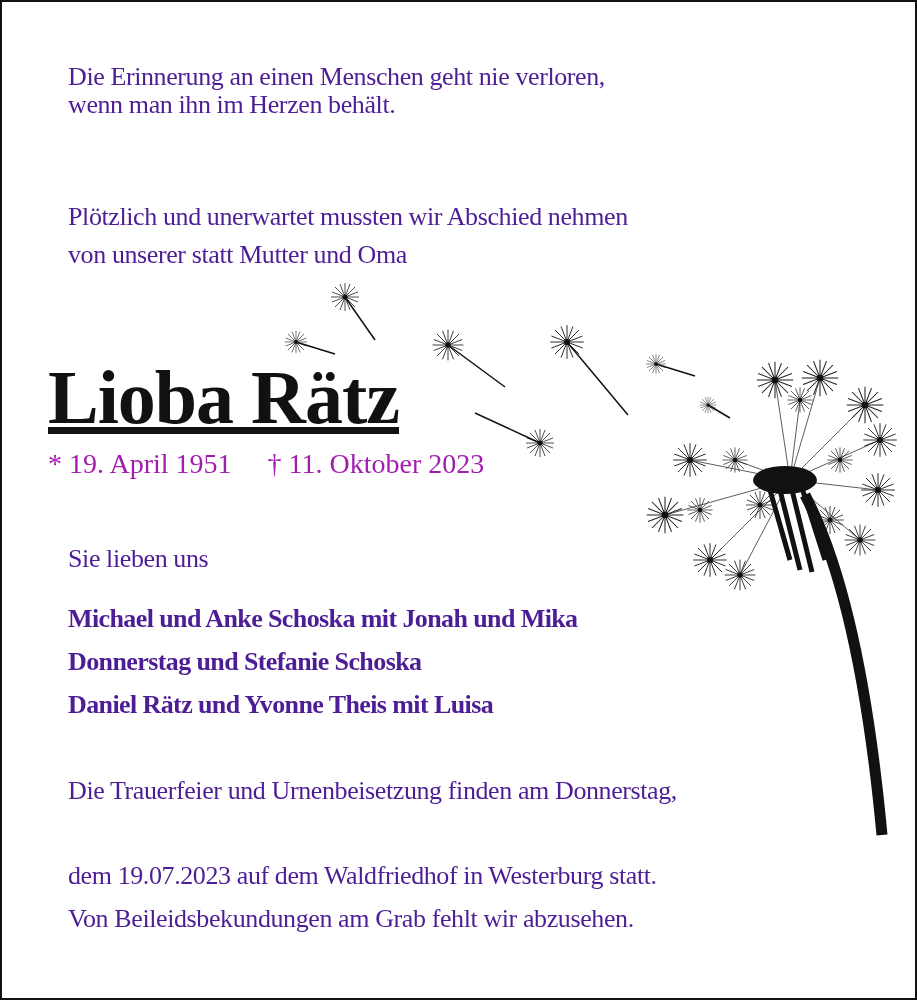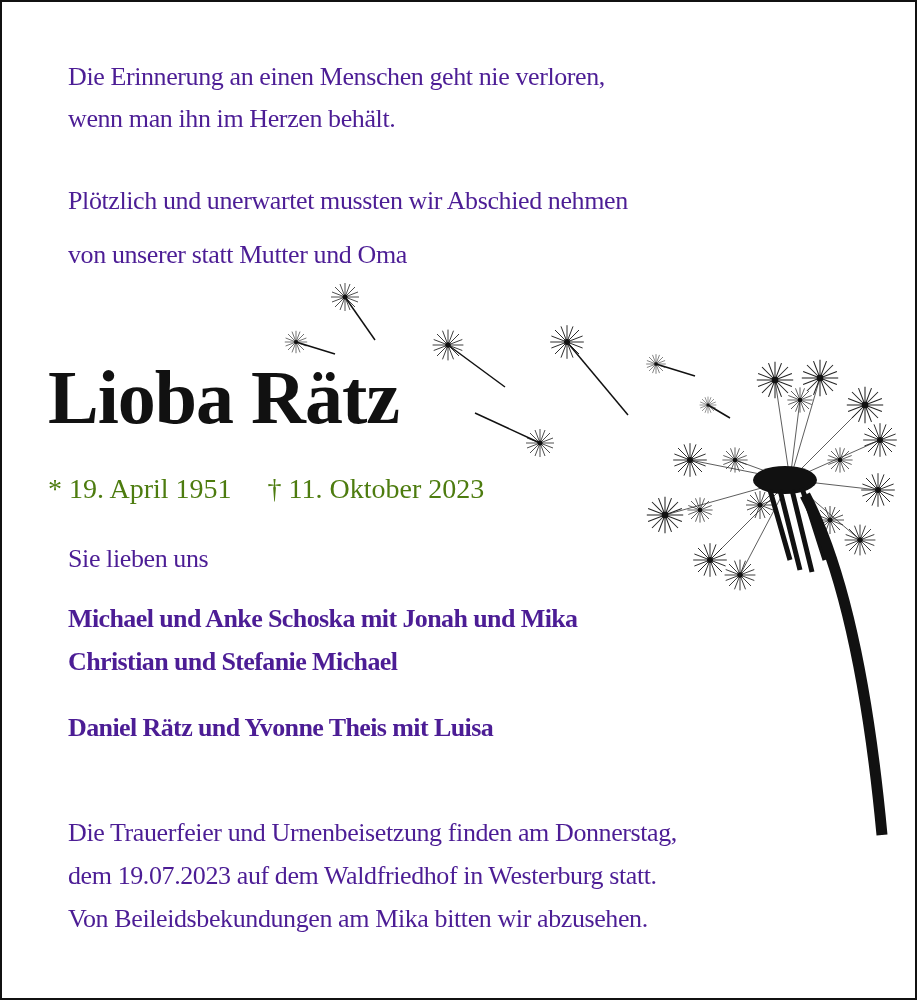--- a/index.html
+++ b/index.html
@@ -1,20 +1,20 @@
 <!DOCTYPE html>
 <html><head>
 <meta charset="utf-8">
 <style>
   html, body { margin:0; padding:0; background:#fff; }
   body { width:917px; height:1000px; position:relative; overflow:hidden; }
   .frame { position:absolute; left:0; top:0; width:913px; height:996px; border:2px solid #111; background:#fff; }
   .txt { position:absolute; left:48px; font-family:"Liberation Serif","DejaVu Serif",serif; color:#4c1d95; font-size:26px; line-height:38px; white-space:nowrap; letter-spacing:-0.4px;margin-left:20px; }
-  .name { position:absolute; left:48px; top:352px; font-family:"Liberation Serif","DejaVu Serif",serif; font-weight:bold; font-size:76px; line-height:90px; color:#111; letter-spacing:-1px; white-space:nowrap; }
-  .dates { position:absolute; left:48px; top:448px; font-family:"Liberation Serif","DejaVu Serif",serif; font-size:28px; color:#4d7c0f; white-space:nowrap;margin-top:25px; }
+  .name { position:absolute; left:48px; top:352px; font-family:"Liberation Serif","DejaVu Serif",serif; font-weight:bold; font-size:76px; line-height:90px; color:#111; letter-spacing:-1px; white-space:nowrap;text-decoration:underline; }
+  .dates { position:absolute; left:48px; top:448px; font-family:"Liberation Serif","DejaVu Serif",serif; font-size:28px; color:#a21caf; white-space:nowrap; }
   .dates span.gap { display:inline-block; width:36px; }
   .bold { font-weight:bold; letter-spacing:-0.6px;text-align:right; }
   svg.art { position:absolute; left:0; top:0; }
 </style>
 </head>
 <body>
 
 <div class="frame"></div>
 
 <svg class="art" width="917" height="1000">
@@ -91,32 +91,32 @@
     <use href="#seed" transform="translate(840,460) scale(0.9)"></use>
     <use href="#seed" transform="translate(700,510) scale(0.9)"></use>
   </g>
 
   <ellipse cx="785" cy="480" rx="32" ry="14" fill="#111"></ellipse>
   <path d="M770,490 L790,560 M780,490 L800,570 M792,490 L812,572 M802,488 L825,560" stroke="#111" stroke-width="5" fill="none"></path>
   <path d="M805,495 Q860,600 882,835" stroke="#111" stroke-width="11" fill="none"></path>
 </svg>
 
 <div class="txt" style="top:58px">Die Erinnerung an einen Menschen geht nie verloren,</div>
-<div class="txt" style="top:100px">wenn man ihn im Herzen behält.</div>
+<div class="txt" style="top:86px">wenn man ihn im Herzen behält.</div>
 
-<div class="txt" style="top:182px">Plötzlich und unerwartet mussten wir Abschied nehmen</div>
+<div class="txt" style="top:198px">Plötzlich und unerwartet mussten wir Abschied nehmen</div>
 <div class="txt" style="top:236px">von unserer statt Mutter und Oma</div>
 
 <div class="name">Lioba Rätz</div>
 
 <div class="dates">
   <span>* 19. April 1951</span><span class="gap"></span><span>† 11. Oktober 2023</span>
 </div>
 
 <div class="txt" style="top:540px">Sie lieben uns</div>
 
 <div class="txt bold" style="top:600px">Michael und Anke Schoska mit Jonah und Mika</div>
-<div class="txt bold" style="top:643px">Christian und Stefanie Michael</div>
-<div class="txt bold" style="top:709px">Daniel Rätz und Yvonne Theis mit Luisa</div>
+<div class="txt bold" style="top:643px">Donnerstag und Stefanie Schoska</div>
+<div class="txt bold" style="top:686px">Daniel Rätz und Yvonne Theis mit Luisa</div>
 
-<div class="txt" style="top:814px">Die Trauerfeier und Urnenbeisetzung finden am Donnerstag,</div>
+<div class="txt" style="top:772px">Die Trauerfeier und Urnenbeisetzung finden am Donnerstag,</div>
 <div class="txt" style="top:857px">dem 19.07.2023 auf dem Waldfriedhof in Westerburg statt.</div>
-<div class="txt" style="top:900px">Von Beileidsbekundungen am Mika bitten wir abzusehen.</div>
+<div class="txt" style="top:900px">Von Beileidsbekundungen am Grab fehlt wir abzusehen.</div>
 
 </body></html>

